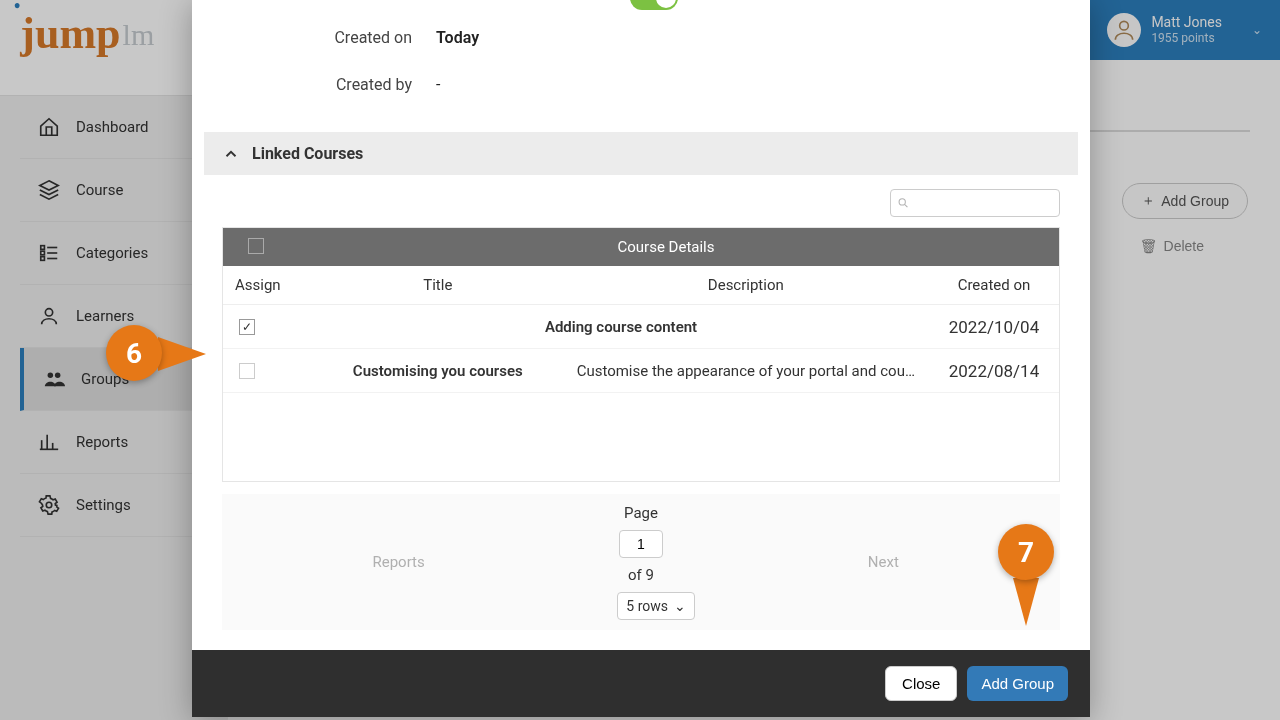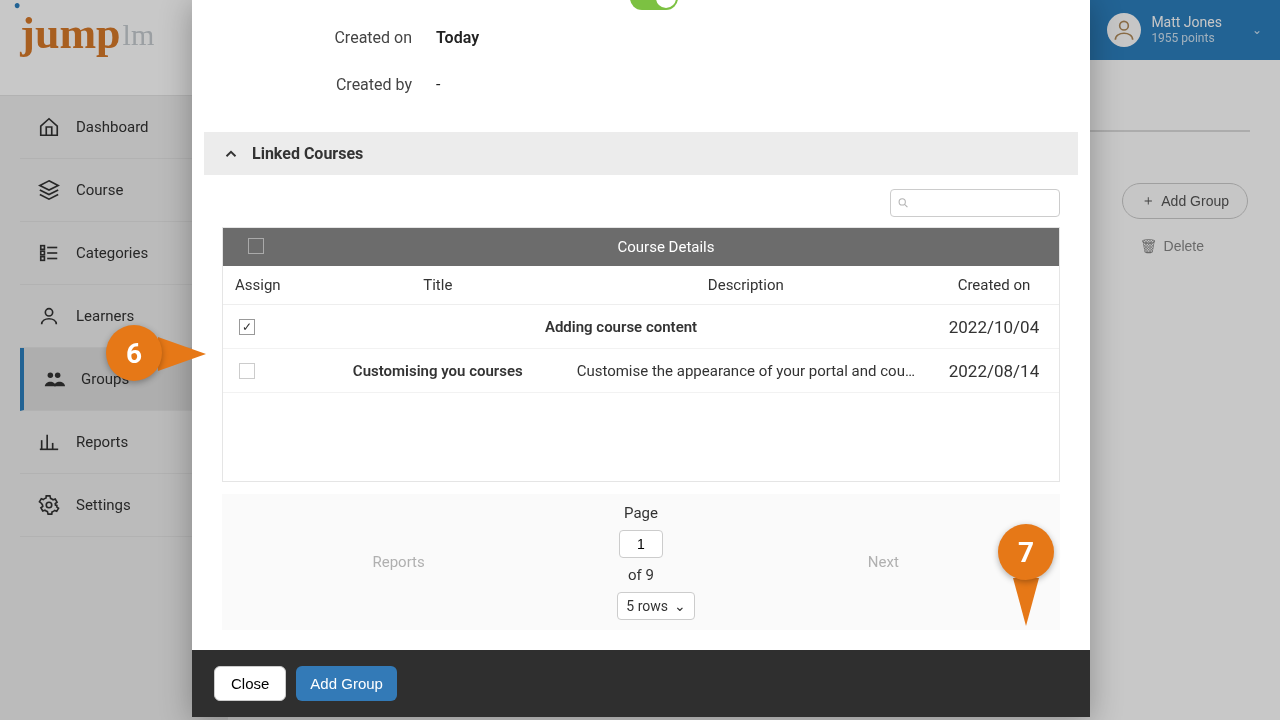--- a/index.html
+++ b/index.html
@@ -77,21 +77,21 @@
 .table-spacer { height: 88px; }
 
 
 .pager-wrap { margin: 12px 30px 20px 30px; background: #fafafa; display: flex; align-items: center; padding: 10px 0; gap: 12px; }
 .pg-btn { flex: 1; text-align: center; color: #b0b0b0; font-size: 15px; padding: 8px 0; cursor: pointer; }
 .pg-center { display: flex; align-items: center; gap: 8px; font-size: 15px; color: #333; flex-direction: column; }
 .pg-input { width: 44px; height: 28px; border: 1px solid #ccc; border-radius: 4px; text-align: center; font-size: 14px; }
 .pg-select { height: 28px; border: 1px solid #ccc; border-radius: 4px; padding: 0 8px; font-size: 14px; background: #fff; display: flex; align-items: center; gap: 6px; margin-left: 30px; }
 
 
-.modal-footer { background: #2f2f2f; padding: 16px 22px; display: flex; gap: 10px; }
+.modal-footer { background: #2f2f2f; padding: 16px 22px; display: flex; justify-content: flex-end; gap: 10px; }
 .btn-close { background: #fff; border: 1px solid #ccc; border-radius: 6px; padding: 8px 16px; font-size: 15px; cursor: pointer; }
 .btn-primary { background: #337ab7; color: #fff; border: none; border-radius: 6px; padding: 8px 14px; font-size: 15px; cursor: pointer; }
 
 
 .callout { position: absolute; width: 56px; height: 56px; background: #e67817; border-radius: 50%; color: #fff; font-size: 28px; font-weight: 700; display: flex; align-items: center; justify-content: center; box-shadow: 0 2px 6px rgba(0,0,0,0.3); }
 .callout.c6 { top: 325px; left: 106px; }
 .callout.c7 { top: 524px; left: 998px; }
 .pointer6 { position: absolute; top: 337px; left: 158px; width: 0; height: 0; border-top: 17px solid transparent; border-bottom: 17px solid transparent; border-left: 48px solid #e67817; }
 .pointer6::after { content:""; position:absolute; top:-12px; left:-48px; border-top:12px solid transparent; border-bottom:12px solid transparent; border-left:36px solid #fff; opacity:0; }
 .pointer7 { position: absolute; top: 578px; left: 1013px; width: 0; height: 0; border-left: 13px solid transparent; border-right: 13px solid transparent; border-top: 48px solid #e67817; }

